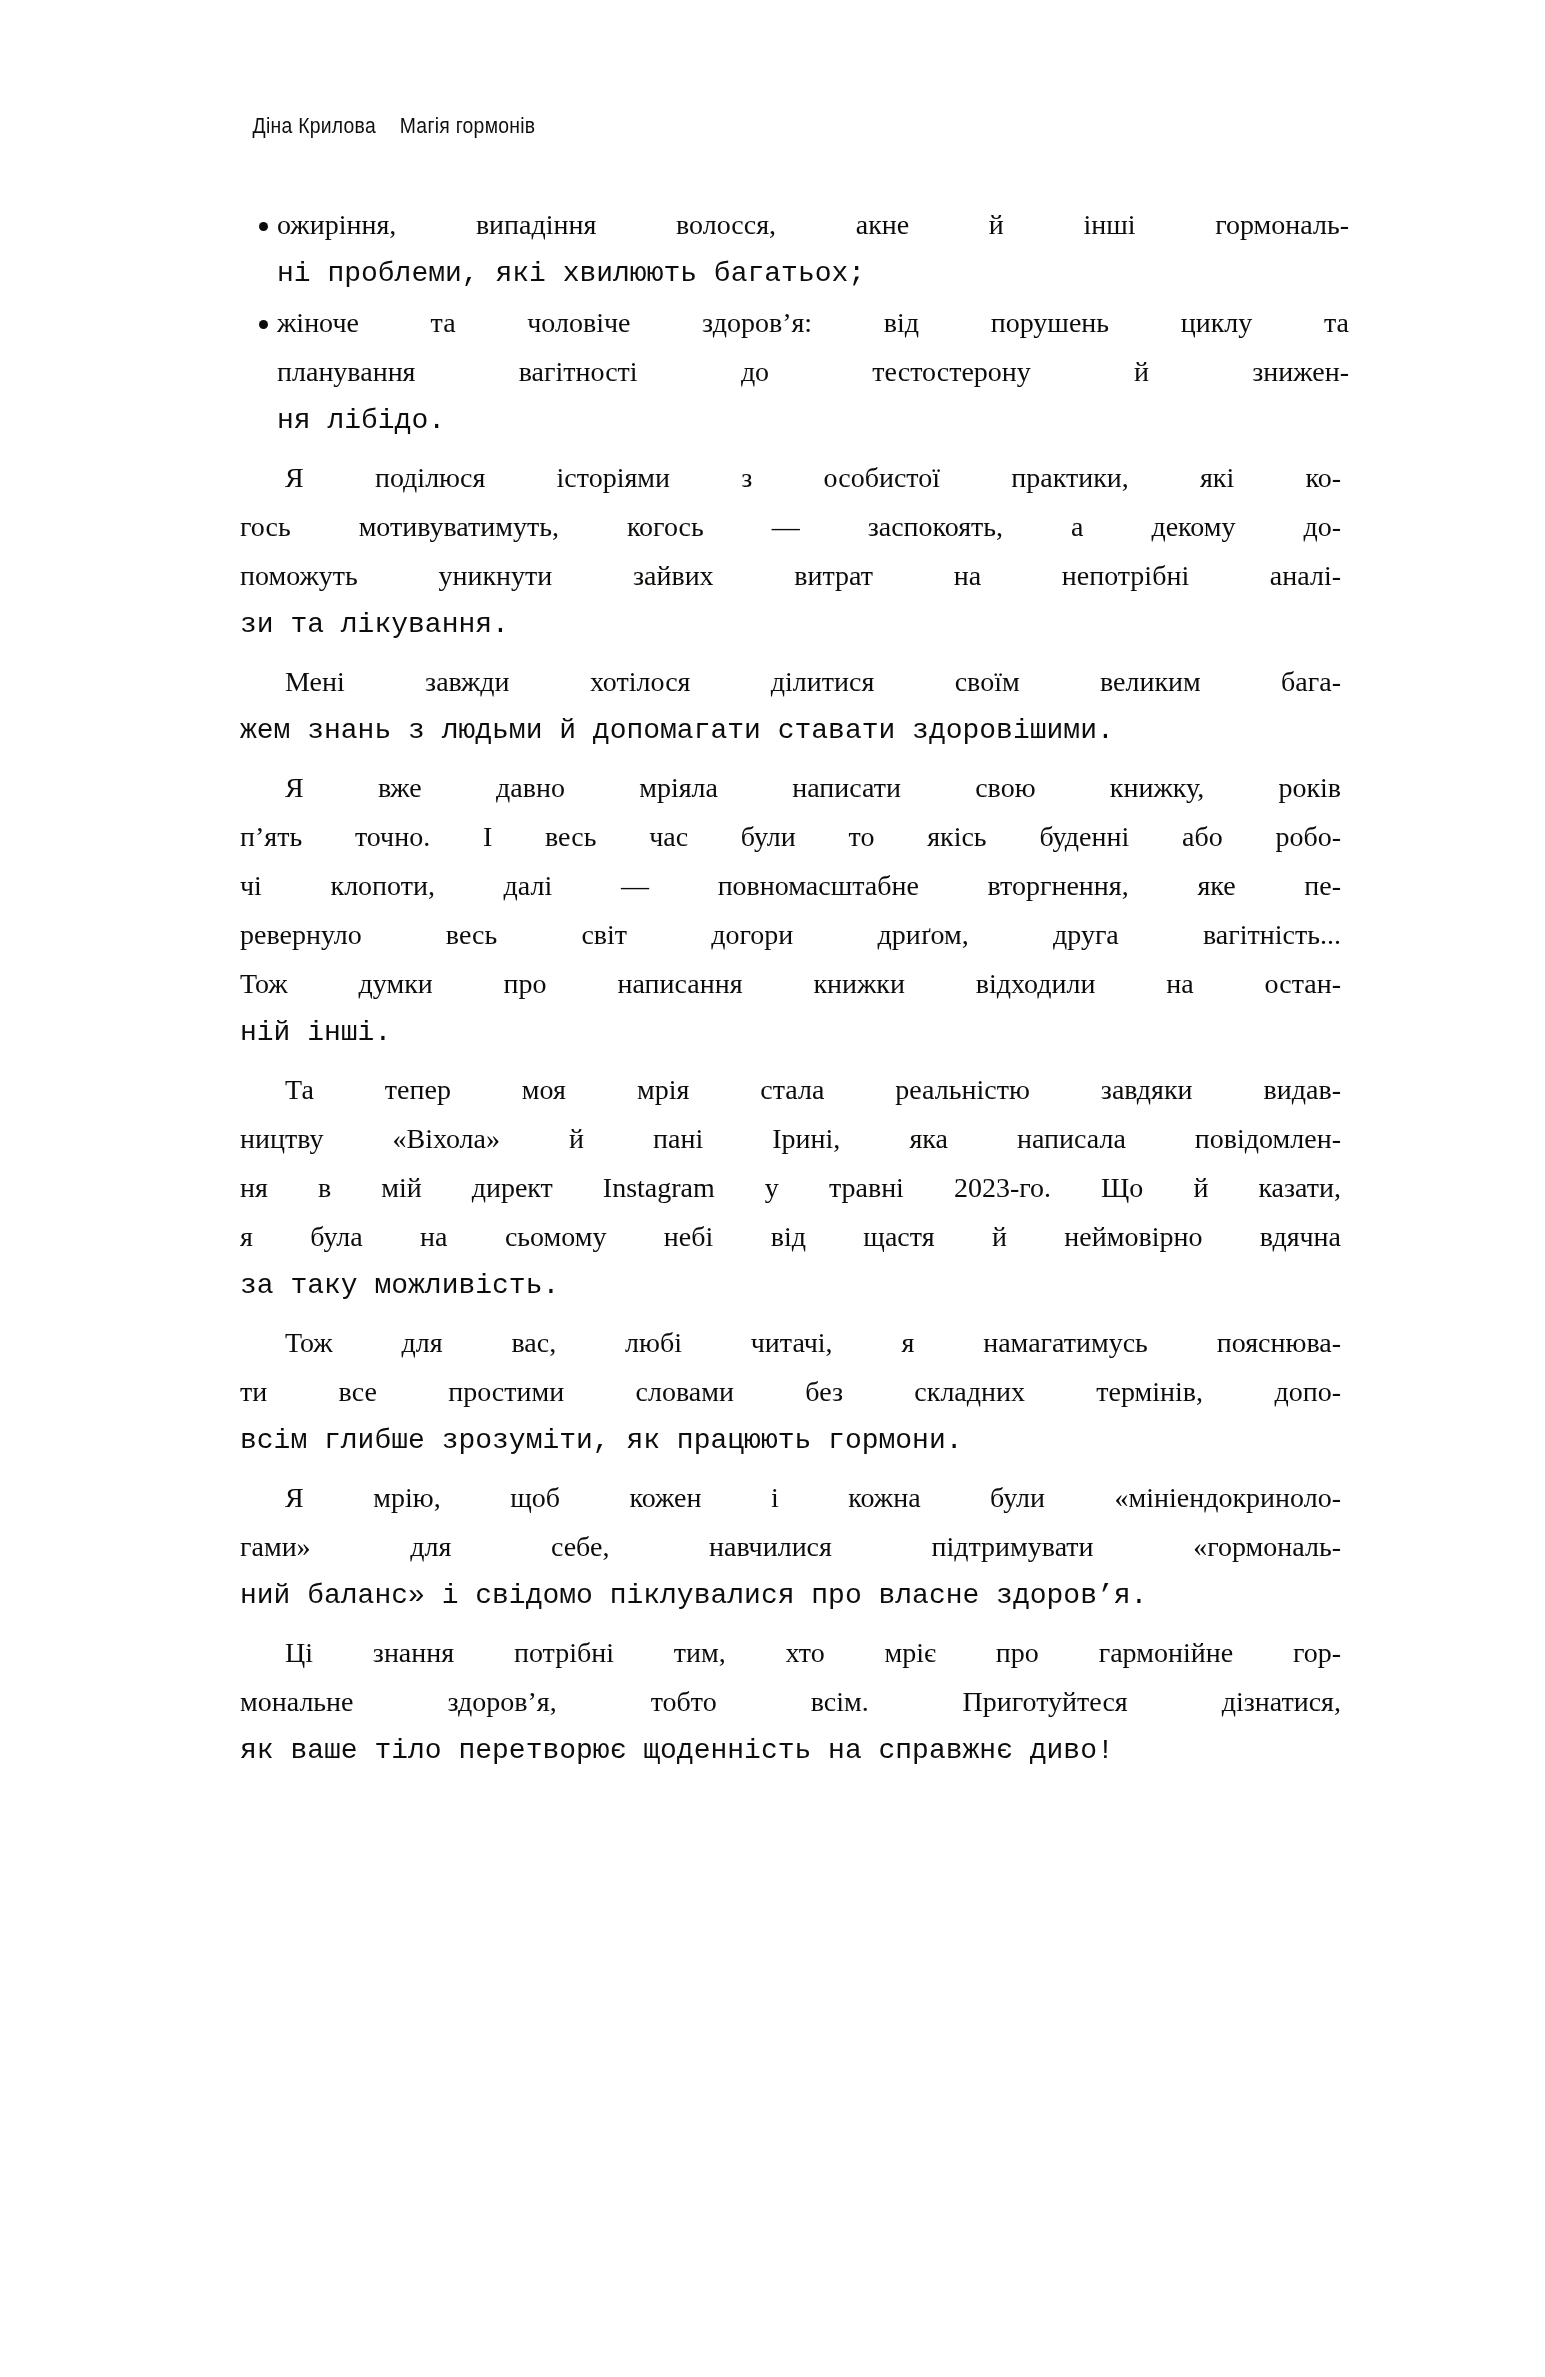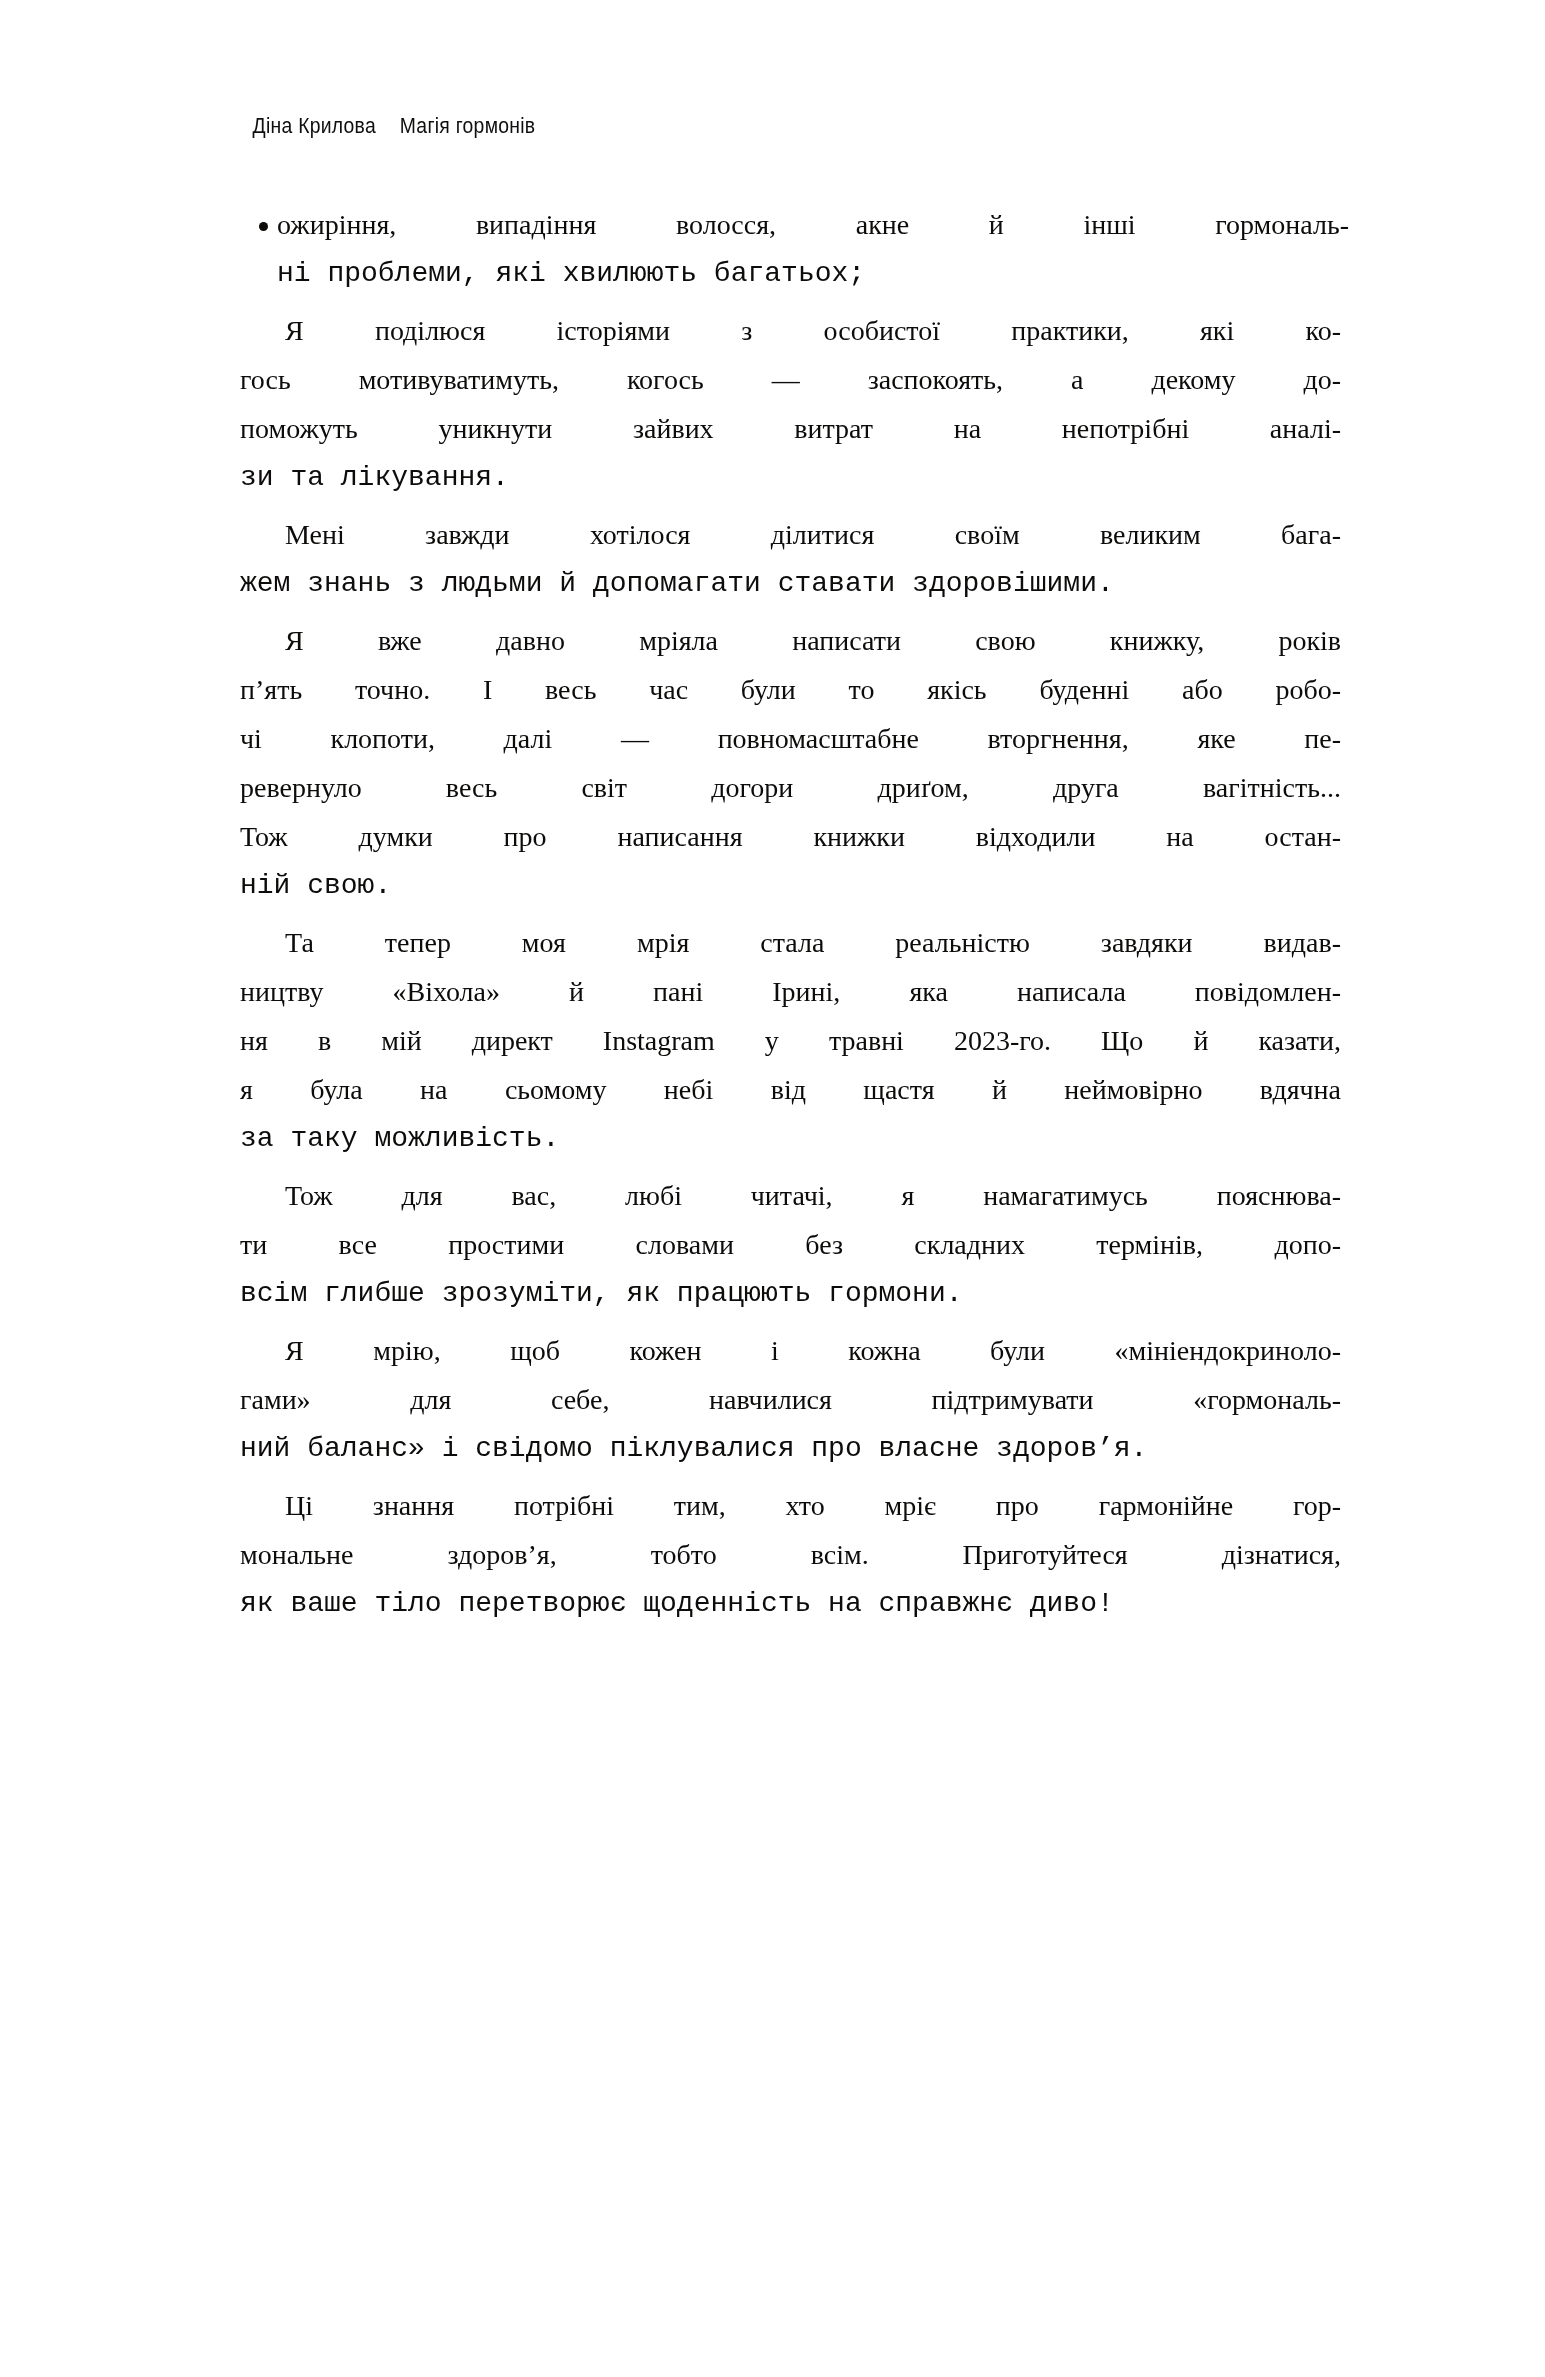--- a/index.html
+++ b/index.html
@@ -111,41 +111,47 @@
   </div>
 
   <div class="textblock">
 
     <ul class="bullets">
       <li>
         <span class="bullet-dot"></span>
         <span class="ln">ожиріння, випадіння волосся, акне й інші гормональ-</span>
         <span class="ln last">ні проблеми, які хвилюють багатьох;</span>
       </li>
+      <li>
+        <span class="bullet-dot"></span>
+        <span class="ln">жіноче та чоловіче здоров’я: від порушень циклу та</span>
+        <span class="ln">планування вагітності до тестостерону й знижен-</span>
+        <span class="ln last">ня лібідо.</span>
+      </li>
     </ul>
 
     <p class="para">
       <span class="ln indent">Я поділюся історіями з особистої практики, які ко-</span>
       <span class="ln">гось мотивуватимуть, когось — заспокоять, а декому до-</span>
       <span class="ln">поможуть уникнути зайвих витрат на непотрібні аналі-</span>
       <span class="ln last">зи та лікування.</span>
     </p>
 
     <p class="para">
       <span class="ln indent">Мені завжди хотілося ділитися своїм великим бага-</span>
       <span class="ln last">жем знань з людьми й допомагати ставати здоровішими.</span>
     </p>
 
     <p class="para">
       <span class="ln indent">Я вже давно мріяла написати свою книжку, років</span>
       <span class="ln">п’ять точно. І весь час були то якісь буденні або робо-</span>
       <span class="ln">чі клопоти, далі — повномасштабне вторгнення, яке пе-</span>
       <span class="ln">ревернуло весь світ догори дриґом, друга вагітність...</span>
       <span class="ln">Тож думки про написання книжки відходили на остан-</span>
-      <span class="ln last">ній свою.</span>
+      <span class="ln last">ній інші.</span>
     </p>
 
     <p class="para">
       <span class="ln indent">Та тепер моя мрія стала реальністю завдяки видав-</span>
       <span class="ln">ництву «Віхола» й пані Ірині, яка написала повідомлен-</span>
       <span class="ln">ня в мій директ Instagram у травні 2023-го. Що й казати,</span>
       <span class="ln">я була на сьомому небі від щастя й неймовірно вдячна</span>
       <span class="ln last">за таку можливість.</span>
     </p>
 

